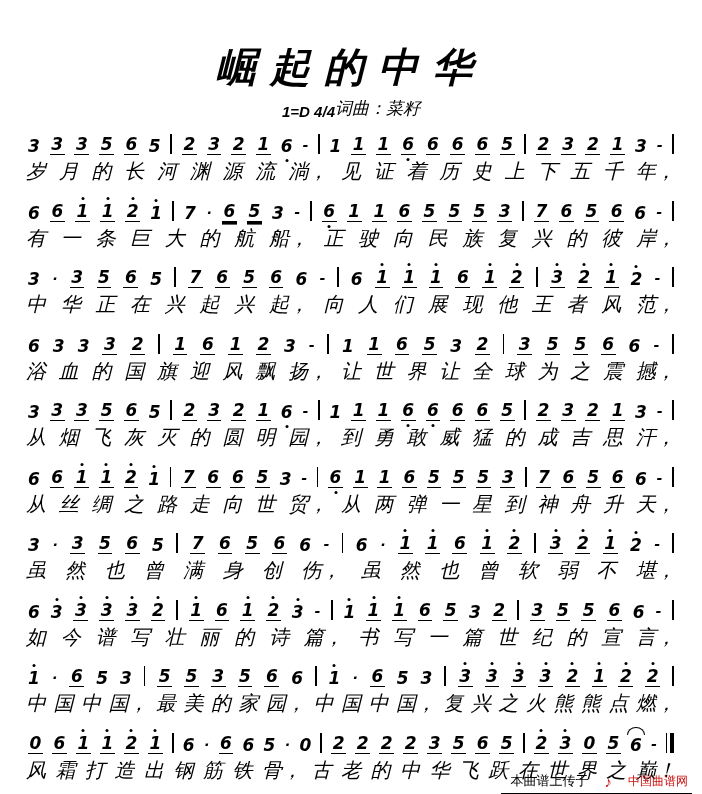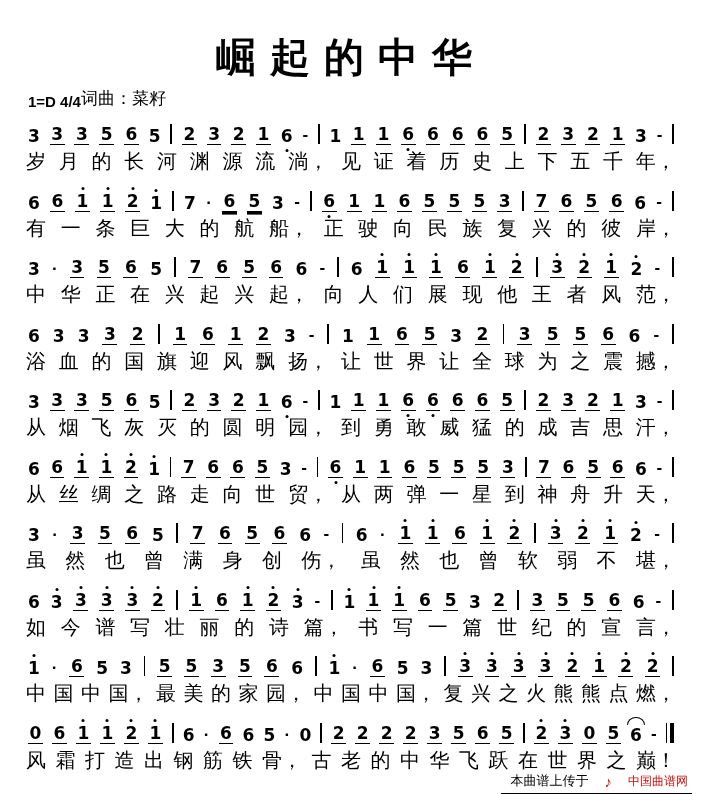--- a/index.html
+++ b/index.html
@@ -1,26 +1,26 @@
 <!DOCTYPE html>
 <html><head>
 <meta charset="utf-8">
 <style>
   html,body{margin:0;padding:0;background:#fff;}
   body{
     width:702px;height:794px;position:relative;overflow:hidden;
     font-family:"Liberation Sans",sans-serif;color:#000;
   }
-  .sheet{padding:4px 26px 0 26px;}
+  .sheet{padding:14px 26px 0 26px;font-style:italic;}
   .title{
     text-align:center;font-family:"DejaVu Serif",serif;font-weight:bold;
     font-size:40px;letter-spacing:14px;margin-top:26px;margin-bottom:2px;
   }
   .meta-row{
-    display:flex;justify-content:flex-start;align-items:flex-end;
+    display:flex;justify-content:center;align-items:flex-end;
     font-size:15px;font-weight:bold;margin:2px 2px 6px 2px;
   }
   .credit{font-weight:normal;font-size:17px;}
   .systems{margin-top:2px;}
   .system{margin-bottom:7.5px;}
   .notation{
     display:flex;justify-content:space-between;align-items:flex-end;
     height:27px;padding:2px 2px 3px 2px;
   }
   .tok{

